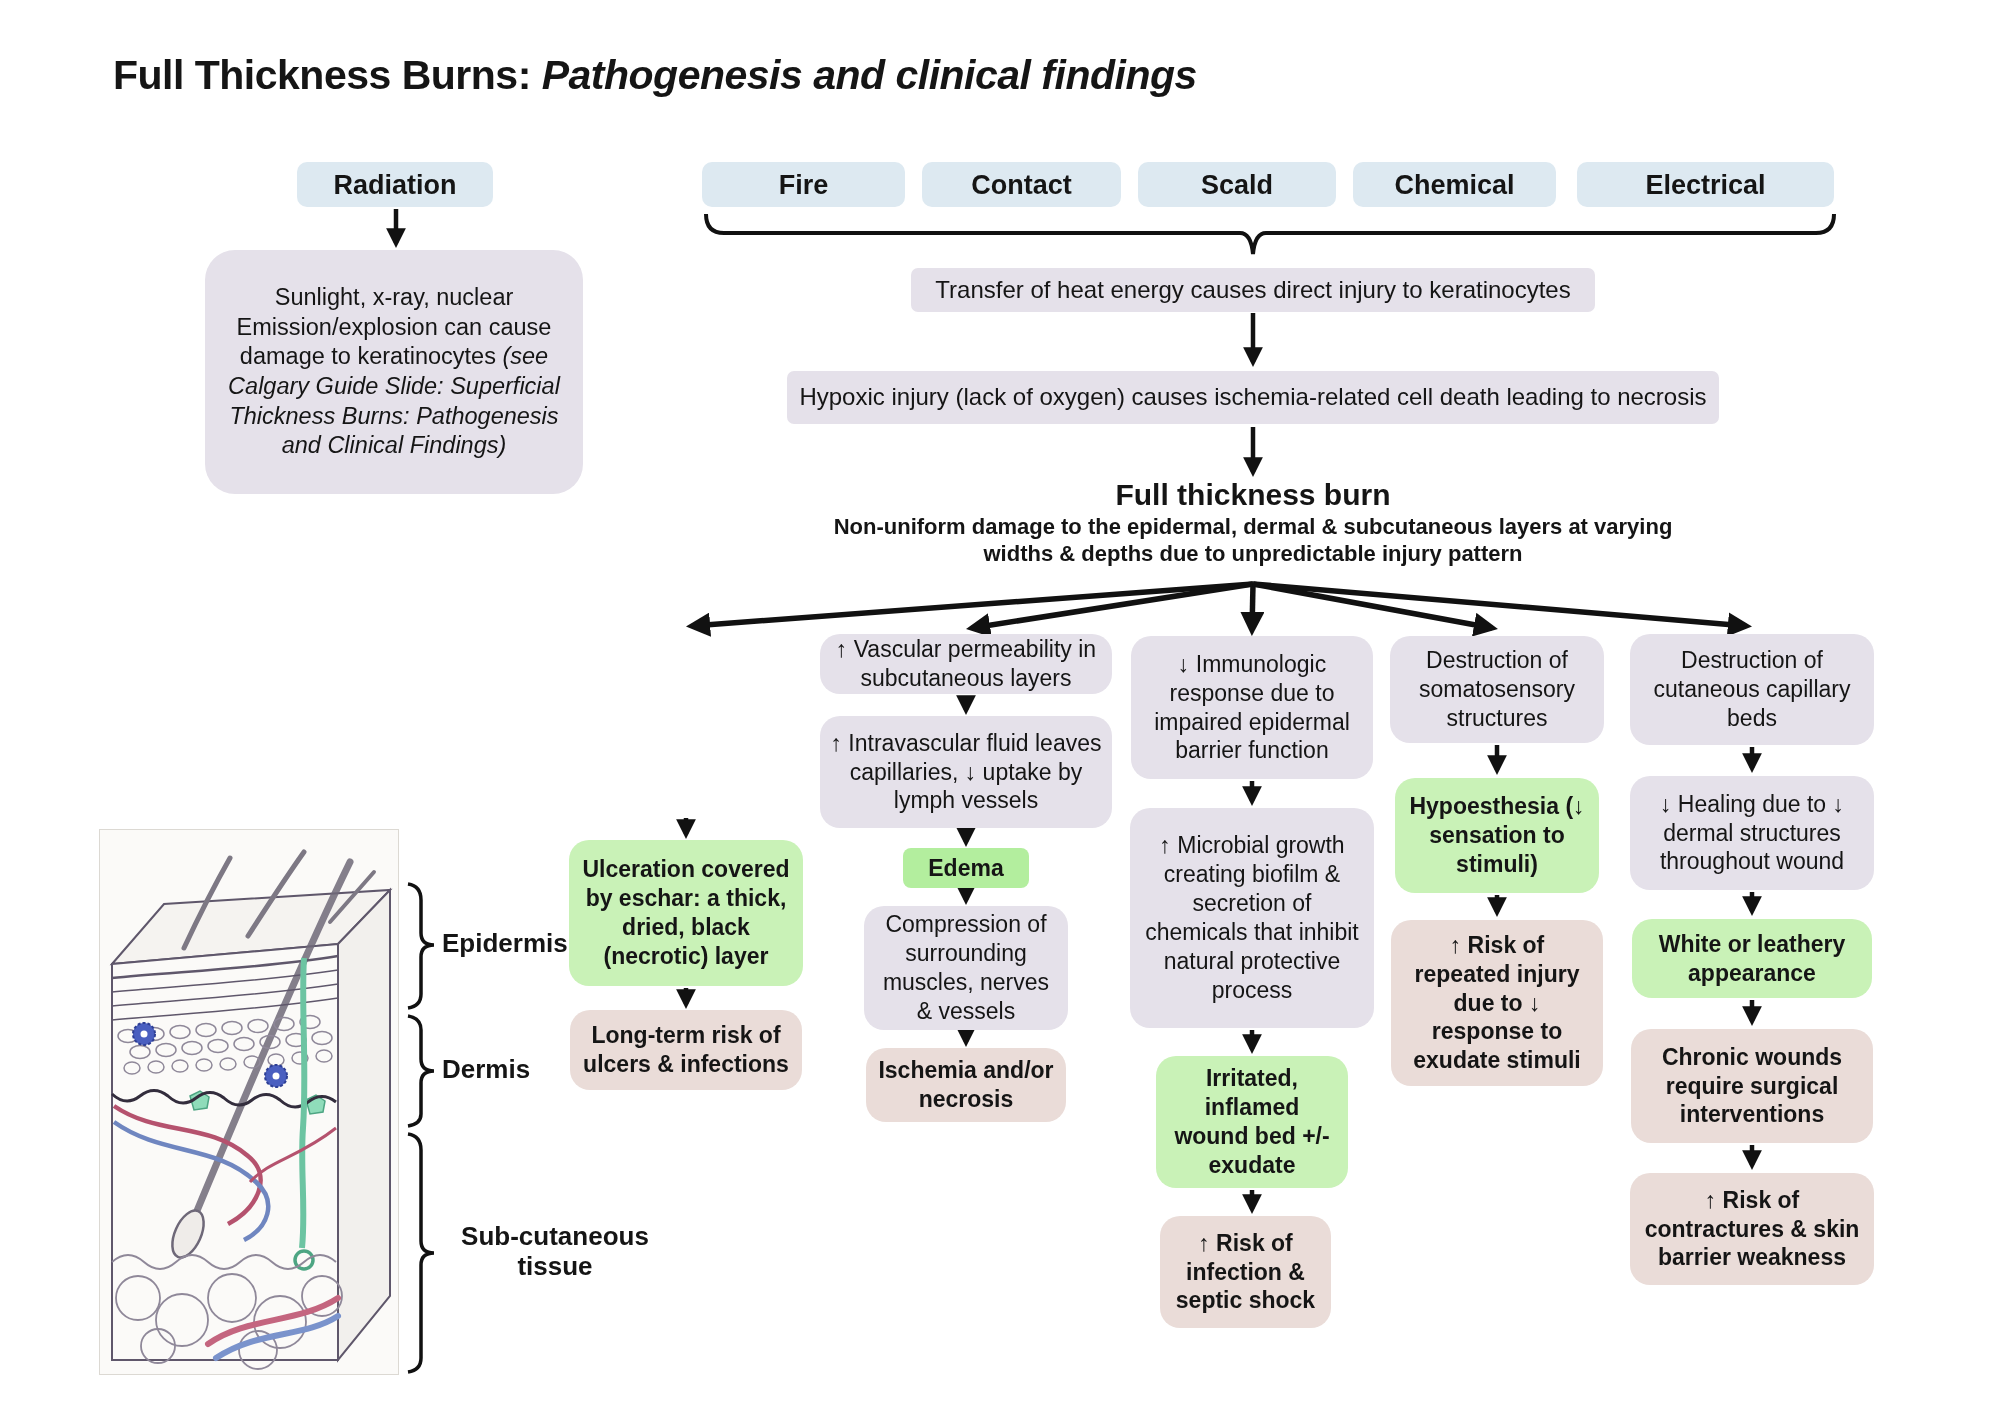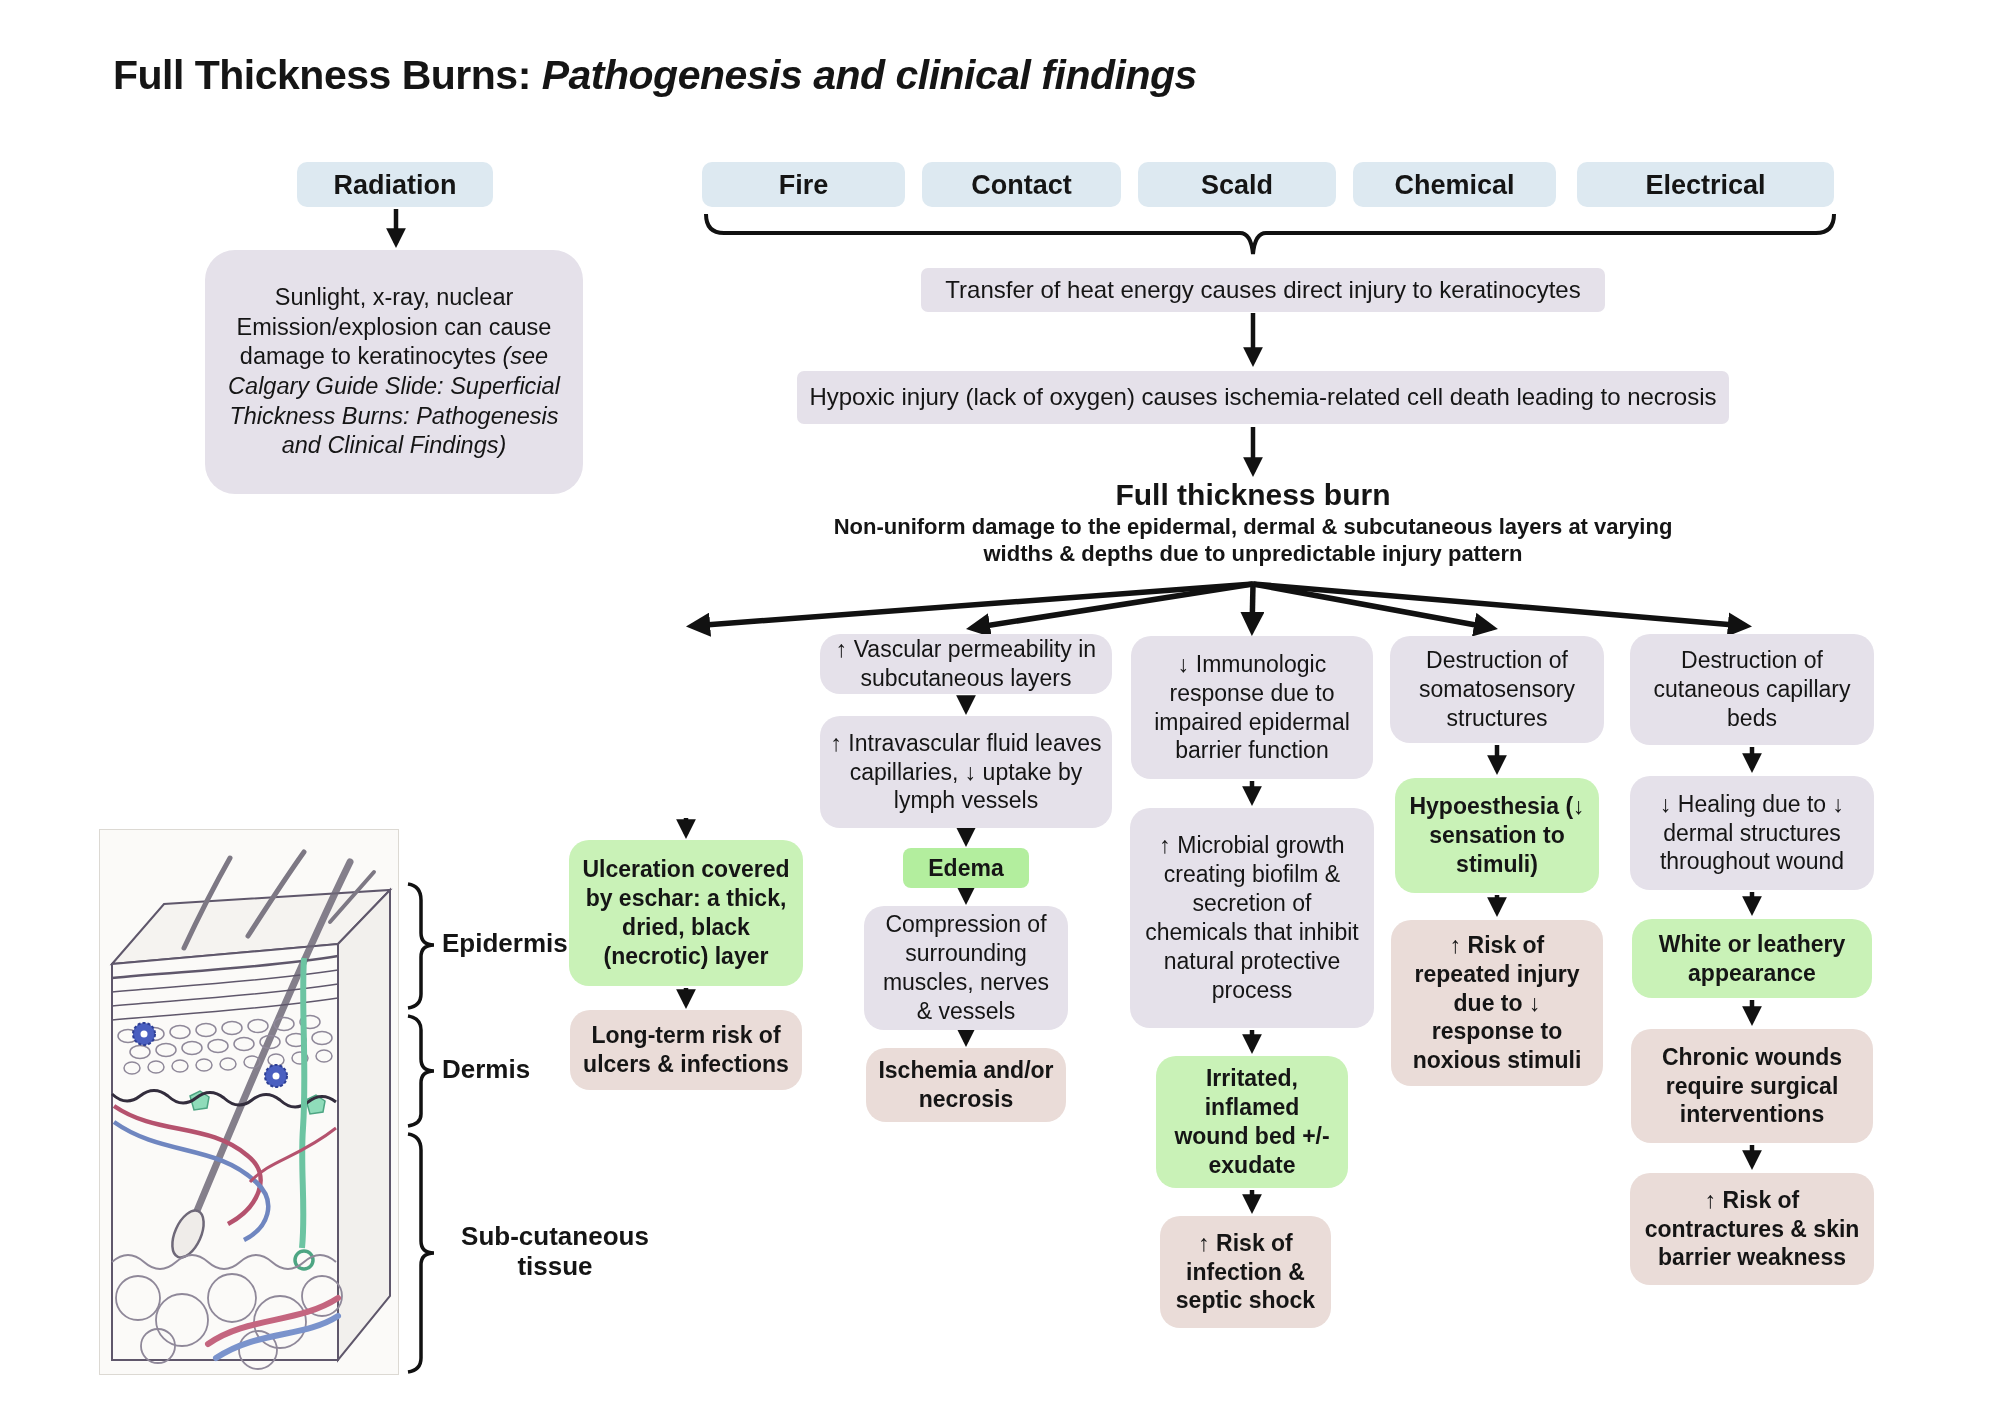--- a/index.html
+++ b/index.html
@@ -12,21 +12,21 @@
   .box{
     position:absolute;display:flex;align-items:center;justify-content:center;
     text-align:center;box-sizing:border-box;padding:20px 10px;line-height:1.26;
     border-radius:20px;font-size:23px;
   }
   .blue{background:var(--cause-blue);font-weight:700;font-size:27px;border-radius:10px;}
   .purple{background:var(--lavender);font-weight:400;}
   .green{background:var(--finding-green);font-weight:700;}
   .edema{background:var(--edema-green);font-weight:700;border-radius:8px;}
   .pink{background:var(--risk-pink);font-weight:700;}
-  .bar{border-radius:7px;font-size:24px;margin-left:10px;}
+  .bar{border-radius:7px;font-size:24px;}
   .biground{border-radius:30px;font-size:23.5px;}
   .center-head{position:absolute;left:803px;width:900px;text-align:center;}
   #ft-heading{top:478px;font-size:30px;font-weight:700;}
   #ft-subheading{top:514px;font-size:22px;line-height:1.22;font-weight:bold;}
   .skin-label{position:absolute;font-size:26px;font-weight:700;line-height:1.15;}
   svg.layer{position:absolute;left:0;top:0;pointer-events:none;}
 </style>
 </head>
 <body>
 
@@ -113,21 +113,21 @@
   <div class="box purple" style="left:864px;top:906px;width:204px;height:124px;">Compression of surrounding muscles, nerves &amp; vessels</div>
   <div class="box pink" style="left:866px;top:1048px;width:200px;height:74px;">Ischemia and/or necrosis</div>
 
   <div class="box purple" style="left:1131px;top:636px;width:242px;height:143px;">↓ Immunologic response due to impaired epidermal barrier function</div>
   <div class="box purple" style="left:1130px;top:808px;width:244px;height:220px;">↑ Microbial growth creating biofilm &amp; secretion of chemicals that inhibit natural protective process</div>
   <div class="box green" style="left:1156px;top:1056px;width:192px;height:132px;">Irritated, inflamed wound bed +/- exudate</div>
   <div class="box pink" style="left:1160px;top:1216px;width:171px;height:112px;">↑ Risk of infection &amp; septic shock</div>
 
   <div class="box purple" style="left:1390px;top:636px;width:214px;height:107px;">Destruction of somatosensory structures</div>
   <div class="box green" style="left:1395px;top:778px;width:204px;height:115px;">Hypoesthesia (↓ sensation to stimuli)</div>
-  <div class="box pink" style="left:1391px;top:920px;width:212px;height:166px;">↑ Risk of repeated injury due to ↓ response to noxious stimuli</div>
+  <div class="box pink" style="left:1391px;top:920px;width:212px;height:166px;">↑ Risk of repeated injury due to ↓ response to exudate stimuli</div>
 
   <div class="box purple" style="left:1630px;top:634px;width:244px;height:111px;">Destruction of cutaneous capillary beds</div>
   <div class="box purple" style="left:1630px;top:776px;width:244px;height:114px;">↓ Healing due to ↓ dermal structures throughout wound</div>
   <div class="box green" style="left:1632px;top:919px;width:240px;height:79px;">White or leathery appearance</div>
   <div class="box pink" style="left:1631px;top:1029px;width:242px;height:114px;">Chronic wounds require surgical interventions</div>
   <div class="box pink" style="left:1630px;top:1173px;width:244px;height:112px;">↑ Risk of contractures &amp; skin barrier weakness</div>
 
   <div class="skin-label" style="left:442px;top:929px;">Epidermis</div>
   <div class="skin-label" style="left:442px;top:1055px;">Dermis</div>
   <div class="skin-label" style="left:440px;top:1222px;width:230px;text-align:center;">Sub-cutaneous tissue</div>

